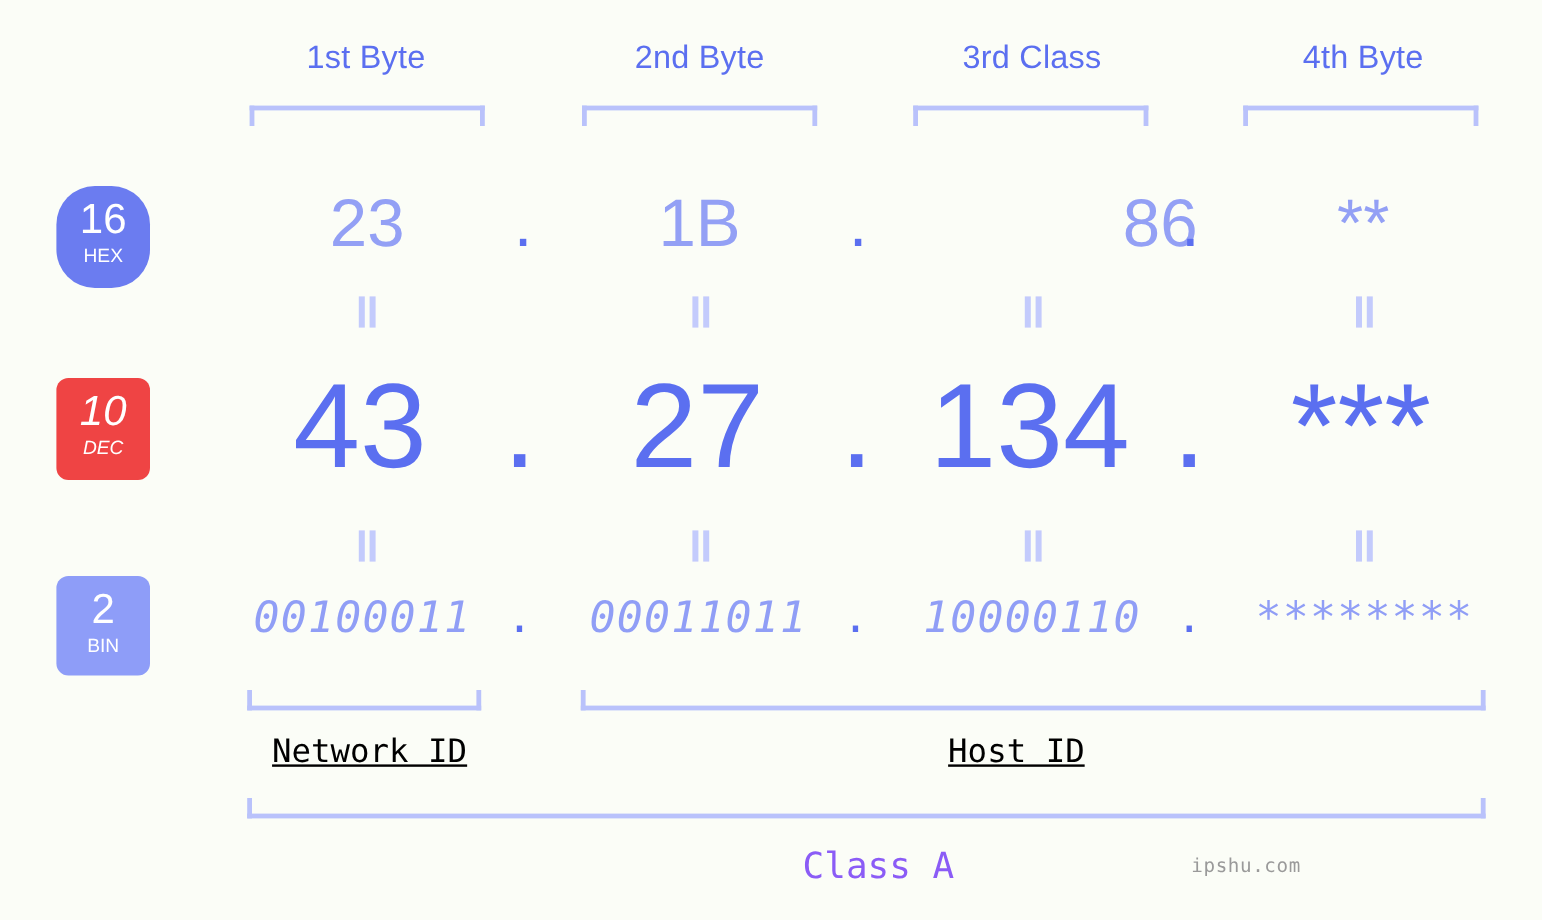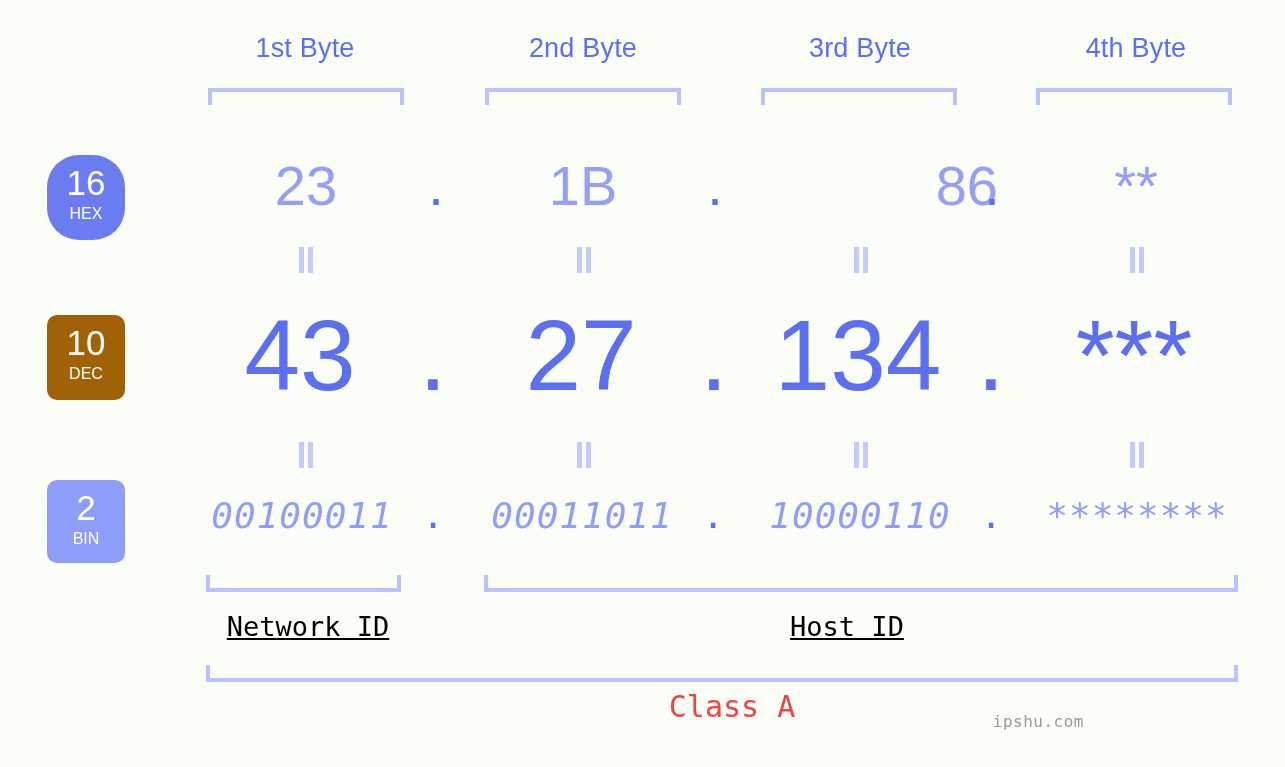--- a/index.html
+++ b/index.html
@@ -160,25 +160,25 @@
     text-align: center;
     font-size: 27px;
     line-height: 34px;
     color: #000000;
     font-family: "DejaVu Sans Mono", monospace;
     white-space: nowrap;
     text-decoration: underline;
   }
   .class-label {
     position: absolute;
-    top: 688px;
+    top: 704px;
     text-align: center;
     font-size: 30px;
     line-height: 38px;
-    color: #ef4444;
+    color: #8b5cf6;
     font-family: "DejaVu Sans Mono", monospace;
     white-space: nowrap;
   }
   .watermark {
     position: absolute;
     right: 14px;
     top: 712px;
     font-size: 16px;
     line-height: 20px;
     color: #9a9a9a;
@@ -187,21 +187,21 @@
   }
 </style>
 </head>
 <body style="background: rgb(251, 253, 247);">
 
 <div class="stage">
 
   <div>
     <div class="byte-label" style="left:205px;width:200px;">1st Byte</div>
     <div class="byte-label" style="left:483px;width:200px;">2nd Byte</div>
-    <div class="byte-label" style="left:760px;width:200px;">3rd Byte</div>
+    <div class="byte-label" style="left:760px;width:200px;">3rd Class</div>
     <div class="byte-label" style="left:1036px;width:200px;">4th Byte</div>
 
     <div class="bracket-down" style="left:208px;width:196px;"></div>
     <div class="bracket-down" style="left:485px;width:196px;"></div>
     <div class="bracket-down" style="left:761px;width:196px;"></div>
     <div class="bracket-down" style="left:1036px;width:196px;"></div>
   </div>
 
   <div class="row-hex">
     <div class="badge" id="badge-hex" style="background: rgb(107, 124, 240);">
@@ -219,21 +219,21 @@
   </div>
 
   <div>
     <div class="eq" style="left:295px;top:247px;"><i></i><i></i></div>
     <div class="eq" style="left:573px;top:247px;"><i></i><i></i></div>
     <div class="eq" style="left:850px;top:247px;"><i></i><i></i></div>
     <div class="eq" style="left:1126px;top:247px;"><i></i><i></i></div>
   </div>
 
   <div class="row-dec">
-    <div class="badge" id="badge-dec" style="background: #a16207;">
+    <div class="badge" id="badge-dec" style="background: #ef4444; font-style: italic;">
       <span class="num">10</span>
       <span class="sys">DEC</span>
     </div>
 
     <div class="val" style="left:200px;width:200px;">43</div>
     <div class="dot" style="left:398px;width:70px;">.</div>
     <div class="val" style="left:481px;width:200px;">27</div>
     <div class="dot" style="left:679px;width:70px;">.</div>
     <div class="val" style="left:758px;width:200px;">134</div>
     <div class="dot" style="left:956px;width:70px;">.</div>

